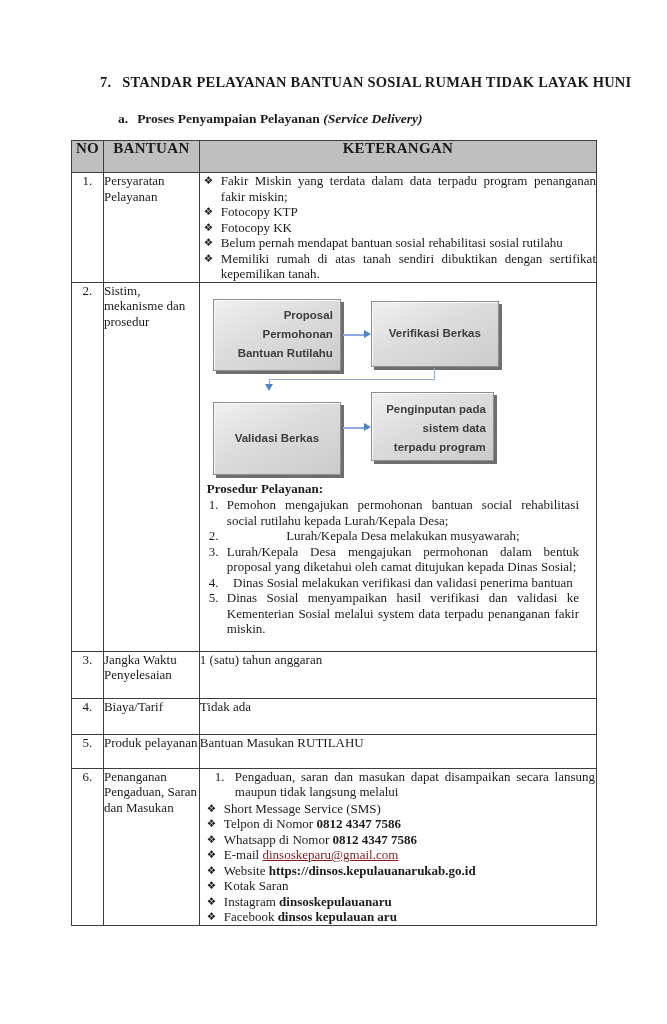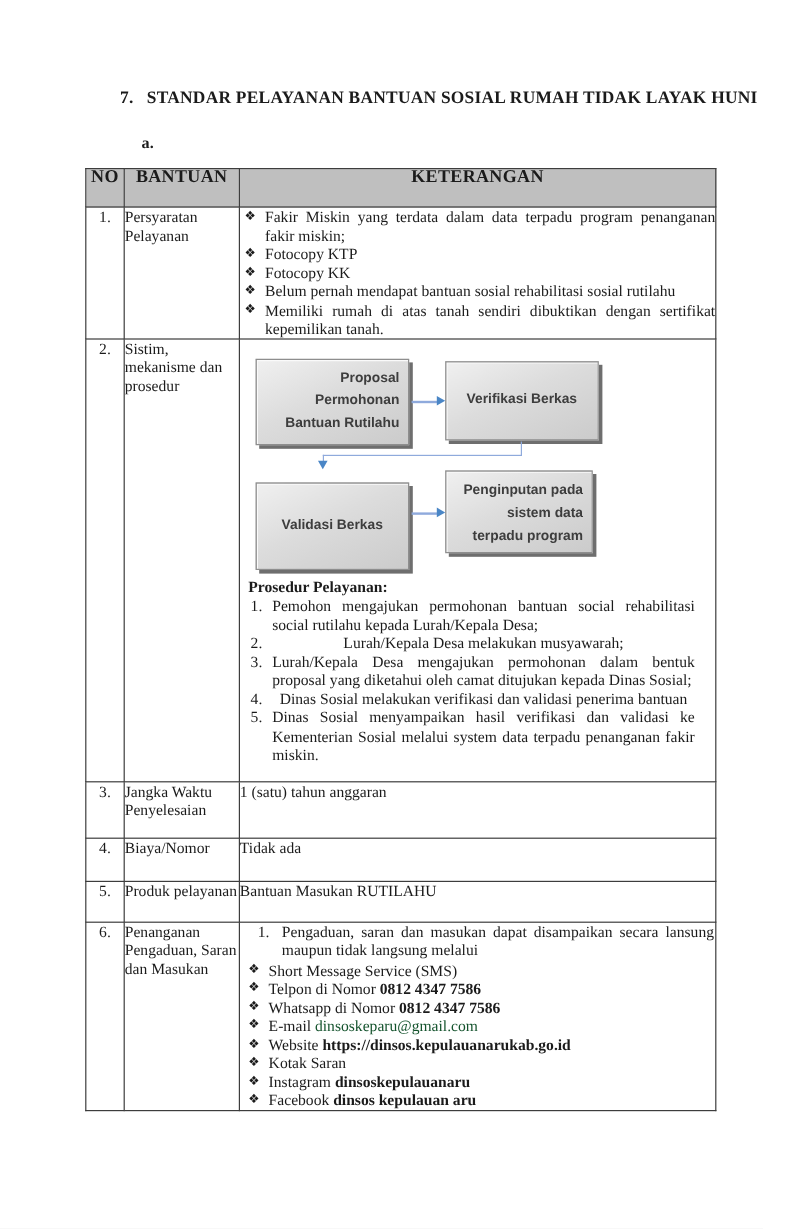--- a/index.html
+++ b/index.html
@@ -94,34 +94,35 @@
     border-left:4.5px solid transparent;border-right:4.5px solid transparent;
   }
   .ad1{left:65.5px;top:93px;}
   .proc{padding:14px 8px 8px 0;}
   .proc-heading{font-weight:bold;padding-left:7px;margin-bottom:1px;}
   
   .r6-intro{padding-left:15px;margin-bottom:1px;}
   .r6-intro .step-num{width:20px;}
   .chan-list{padding-left:3px;}
   b.bold-val{font-weight:bold;}
-  a.email-link{color:#14532d;cursor:pointer;}
+  a.email-link{color:#7f1d1d;text-decoration:underline;cursor:pointer;}
 </style>
 </head>
 <body>
 
 <div class="page">
 
   <div class="doc-title">
     <span>7.</span>
       <span>STANDAR PELAYANAN BANTUAN SOSIAL RUMAH TIDAK LAYAK HUNI</span>
   </div>
 
   <div class="doc-subtitle">
     <span>a.</span>
+      <span><span>Proses Penyampaian Pelayanan</span> <i>(Service Delivery)</i></span>
   </div>
 
   <table class="std">
     <colgroup>
         <col class="c-no">
         <col class="c-komp">
         <col class="c-ket">
       </colgroup>
     <thead>
       <tr>
@@ -204,21 +205,21 @@
       </tr>
 
       <tr>
         <td class="no-cell" style="height:46px;">3.</td>
         <td class="komp-cell">Jangka Waktu Penyelesaian</td>
         <td class="ket-cell">1 (satu) tahun anggaran</td>
       </tr>
 
       <tr>
         <td class="no-cell" style="height:35px;">4.</td>
-        <td class="komp-cell">Biaya/Nomor</td>
+        <td class="komp-cell">Biaya/Tarif</td>
         <td class="ket-cell">Tidak ada</td>
       </tr>
 
       <tr>
         <td class="no-cell" style="height:33px;">5.</td>
         <td class="komp-cell">Produk pelayanan</td>
         <td class="ket-cell">Bantuan Masukan RUTILAHU</td>
       </tr>
 
       <tr>

